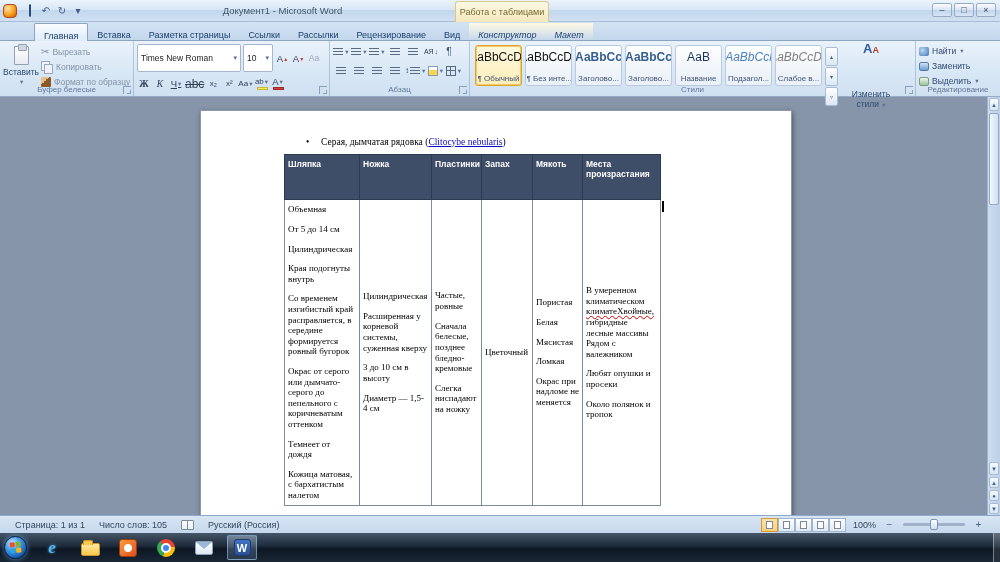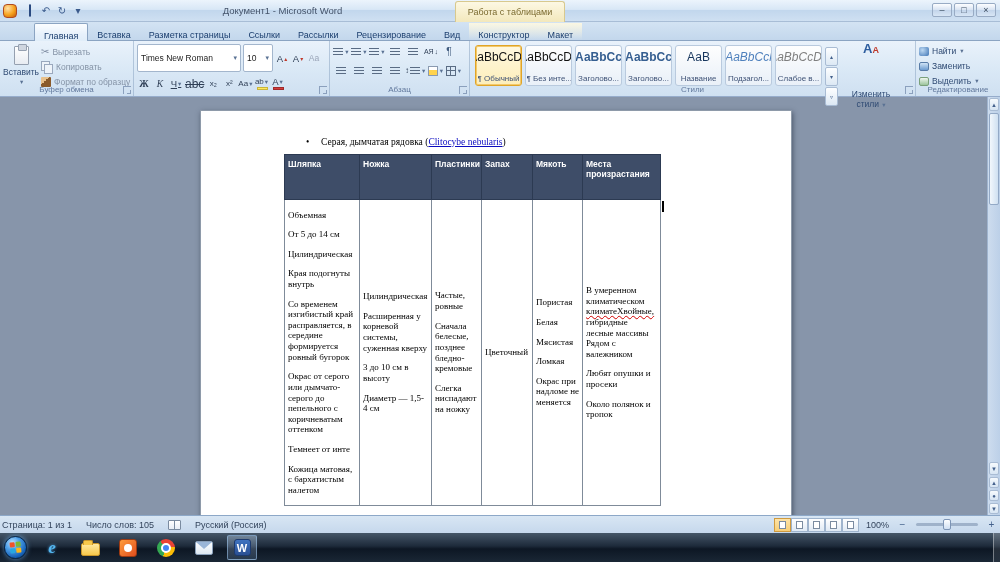--- a/index.html
+++ b/index.html
@@ -6,29 +6,29 @@
   body { font-family:"Liberation Sans",sans-serif; background:#333; }
   .screen { width:1000px; height:562px; position:relative; overflow:hidden; background:#8795aa; font-size:9px; color:#1f2a3a; }
 
   
   .titlebar { height:22px; background:linear-gradient(#ecf4fc 0%,#d8e7f6 45%,#c2d7ed 50%,#cfe0f2 100%); border-bottom:1px solid #a8bdd6; position:relative; display:flex; align-items:center; }
   .office-btn { width:14px; height:14px; margin-left:3px; border-radius:4px; border:1px solid #b04a20; background:radial-gradient(circle at 32% 28%, #ffe0a8, #f6a21d 55%, #c2590b); }
   .qat { display:flex; gap:2px; margin-left:6px; align-items:center; }
   .qat-btn { width:14px; height:14px; font-size:10px; line-height:14px; text-align:center; color:#3a5a8c; }
   .ic-save { width:10px; height:10px; margin:2px; background:linear-gradient(#7aa7e0,#3a6ab0); border:1px solid #2a4a80; border-radius:1px; }
   .title-text { position:absolute; left:0; width:565px; text-align:center; font-size:9.5px; color:#44536a; }
-  .context-group { position:absolute; left:455px; top:1px; width:110px; height:21px; text-align:center; line-height:20px; font-size:9px; color:#7a6a2f; background:linear-gradient(#fdf8e3,#f3e8bc); border:1px solid #d8c98e; border-bottom:none; border-radius:3px 3px 0 0; }
+  .context-group { position:absolute; left:455px; top:1px; width:94px; height:21px; text-align:center; line-height:20px; font-size:9px; color:#7a6a2f; background:linear-gradient(#fdf8e3,#f3e8bc); border:1px solid #d8c98e; border-bottom:none; border-radius:3px 3px 0 0; }
   .win-btns { position:absolute; right:4px; top:3px; display:flex; gap:2px; }
   .win-btn { width:20px; height:14px; font-size:9px; line-height:12px; text-align:center; color:#3a4a5e; background:linear-gradient(#fdfeff,#d7e3f2 50%,#c2d4ea 50%,#d8e6f5); border:1px solid #98abc4; border-radius:2px; }
 
   
   .tabstrip { height:18px; background:linear-gradient(#d3e3f3,#c3d7ec); display:flex; align-items:flex-end; padding-left:34px; position:relative; z-index:2; }
   .tab { height:17px; line-height:17px; padding:4px 9px; font-size:9px; color:#1b3e6e; white-space:nowrap; }
   .tab.active { background:linear-gradient(#fbfdff,#e7f1fb 60%,#e0edf9); border:1px solid #8ba4c2; border-bottom:none; border-radius:2px 2px 0 0; margin-bottom:-1px; height:18px; }
-  .tab.ctx { background:linear-gradient(rgba(253,248,225,.95), rgba(253,248,225,0)); }
+  .tab.ctx { background:linear-gradient(rgba(253,248,225,.95), rgba(253,248,225,0));font-style:italic; }
 
   
   .ribbon { height:57px; background:linear-gradient(#e9f2fb,#d8e7f5 60%,#cfe0f1); border-top:1px solid #8ba4c2; border-bottom:1px solid #96accb; display:flex; position:relative; z-index:1; }
   .rgroup { position:relative; border-right:1px solid rgba(140,165,195,.55); display:flex; flex-direction:column; padding-bottom:12px; }
   .glabel { position:absolute; bottom:0; left:0; right:0; height:12px; text-align:center; font-size:8px; color:#61789c; line-height:12px; }
   .launcher { position:absolute; right:2px; bottom:2px; width:8px; height:8px; border-left:1px solid #8ba0bd; border-top:1px solid #8ba0bd; }
   .launcher::after { content:""; position:absolute; right:0; bottom:0; width:3px; height:3px; border-right:1px solid #8ba0bd; border-bottom:1px solid #8ba0bd; }
   .gc { flex:1; display:flex; padding:2px 3px; }
 
   
@@ -122,21 +122,21 @@
   .text-cursor { position:absolute; left:461px; top:90px; width:1.5px; height:11px; background:#000; }
 
   
   .v-scroll { position:absolute; right:0; top:0; bottom:0; width:13px; background:linear-gradient(90deg,#cddcee,#bcd0e8); border-left:1px solid #9fb4cf; display:flex; flex-direction:column; }
   .sc-btn { height:13px; margin:1px; background:linear-gradient(#f6fafd,#d7e5f3); border:1px solid #a9bcd4; border-radius:2px; font-size:6px; color:#44618c; display:flex; align-items:center; justify-content:center; }
   .sc-btn.mini { height:11px; }
   .sc-track { flex:1; position:relative; margin:0 1px; }
   .sc-thumb { position:absolute; top:1px; left:0; right:0; height:92px; background:linear-gradient(90deg,#f2f7fc,#cfe0f1); border:1px solid #93a9c6; border-radius:2px; }
 
   
-  .statusbar { height:18px; background:linear-gradient(#d8e6f4,#c6d8ec); border-top:1px solid #8da8c8; display:flex; align-items:center; font-size:9px; color:#33445c; padding:0 2px; gap:14px; }
+  .statusbar { height:18px; background:linear-gradient(#d8e6f4,#c6d8ec); border-top:1px solid #8da8c8; display:flex; align-items:center; font-size:9px; color:#33445c; padding:0 15px; gap:14px; }
   .book-icon { width:13px; height:10px; background:linear-gradient(#fff,#e8eef6); border:1px solid #7a8ba0; border-radius:1px; position:relative; }
   .book-icon::before { content:""; position:absolute; left:5px; top:0; bottom:0; width:1px; background:#7a8ba0; }
   .sb-right { margin-left:auto; display:flex; align-items:center; gap:7px; }
   .view-btns { display:flex; }
   .vbtn { width:17px; height:14px; border:1px solid #9fb4cd; background:linear-gradient(#fff,#dfe9f4); display:flex; align-items:center; justify-content:center; }
   .vbtn.active { background:linear-gradient(#fde3a7,#f8cf77); border-color:#cf9a3f; }
   .vbtn i { display:block; width:7px; height:8px; background:#fff; border:1px solid #7a8ba0; }
   .zbtn { width:13px; text-align:center; color:#44618c; font-size:10px; line-height:12px; }
   .zoom-slider { width:62px; height:3px; background:#9fb2ca; border-radius:2px; position:relative; }
   .zthumb { position:absolute; left:27px; top:-4px; width:8px; height:11px; background:linear-gradient(#fdfeff,#cfdff2); border:1px solid #7c94b5; border-radius:2px; }
@@ -217,21 +217,21 @@
           <div class="small-btn">
               <span class="ic-copy"></span>
               <span>Копировать</span>
             </div>
           <div class="small-btn">
               <span class="ic-brush"></span>
               <span>Формат по образцу</span>
             </div>
         </div>
       </div>
-      <div class="glabel">Буфер обмена</div>
+      <div class="glabel">Буфер белесые</div>
       <span class="launcher"></span>
     </div>
 
     <div class="rgroup g-font">
       <div class="gc">
         <div class="frow">
           <div class="combo font-name">
               <span>Times New Roman</span>
               <span class="dd">▾</span>
             </div>
@@ -424,21 +424,21 @@
           <th>Места произрастания</th>
         </tr>
         <tr>
           <td>
                 <p>Объемная</p>
                 <p>От 5 до 14 см</p>
                 <p>Цилиндрическая</p>
                 <p>Края подогнуты внутрь</p>
                 <p>Со временем изгибистый край расправляется, в середине формируется ровный бугорок</p>
                 <p>Окрас от серого или дымчато-серого до пепельного с коричневатым оттенком</p>
-                <p>Темнеет от инте</p>
+                <p>Темнеет от дождя</p>
                 <p>Кожица матовая, с бархатистым налетом</p>
               </td>
           <td>
                 <p>Цилиндрическая</p>
                 <p>Расширенная у корневой системы, суженная кверху</p>
                 <p>3 до 10 см в высоту</p>
                 <p>Диаметр — 1,5-4 см</p>
               </td>
           <td>
                 <p>Частые, ровные</p>

